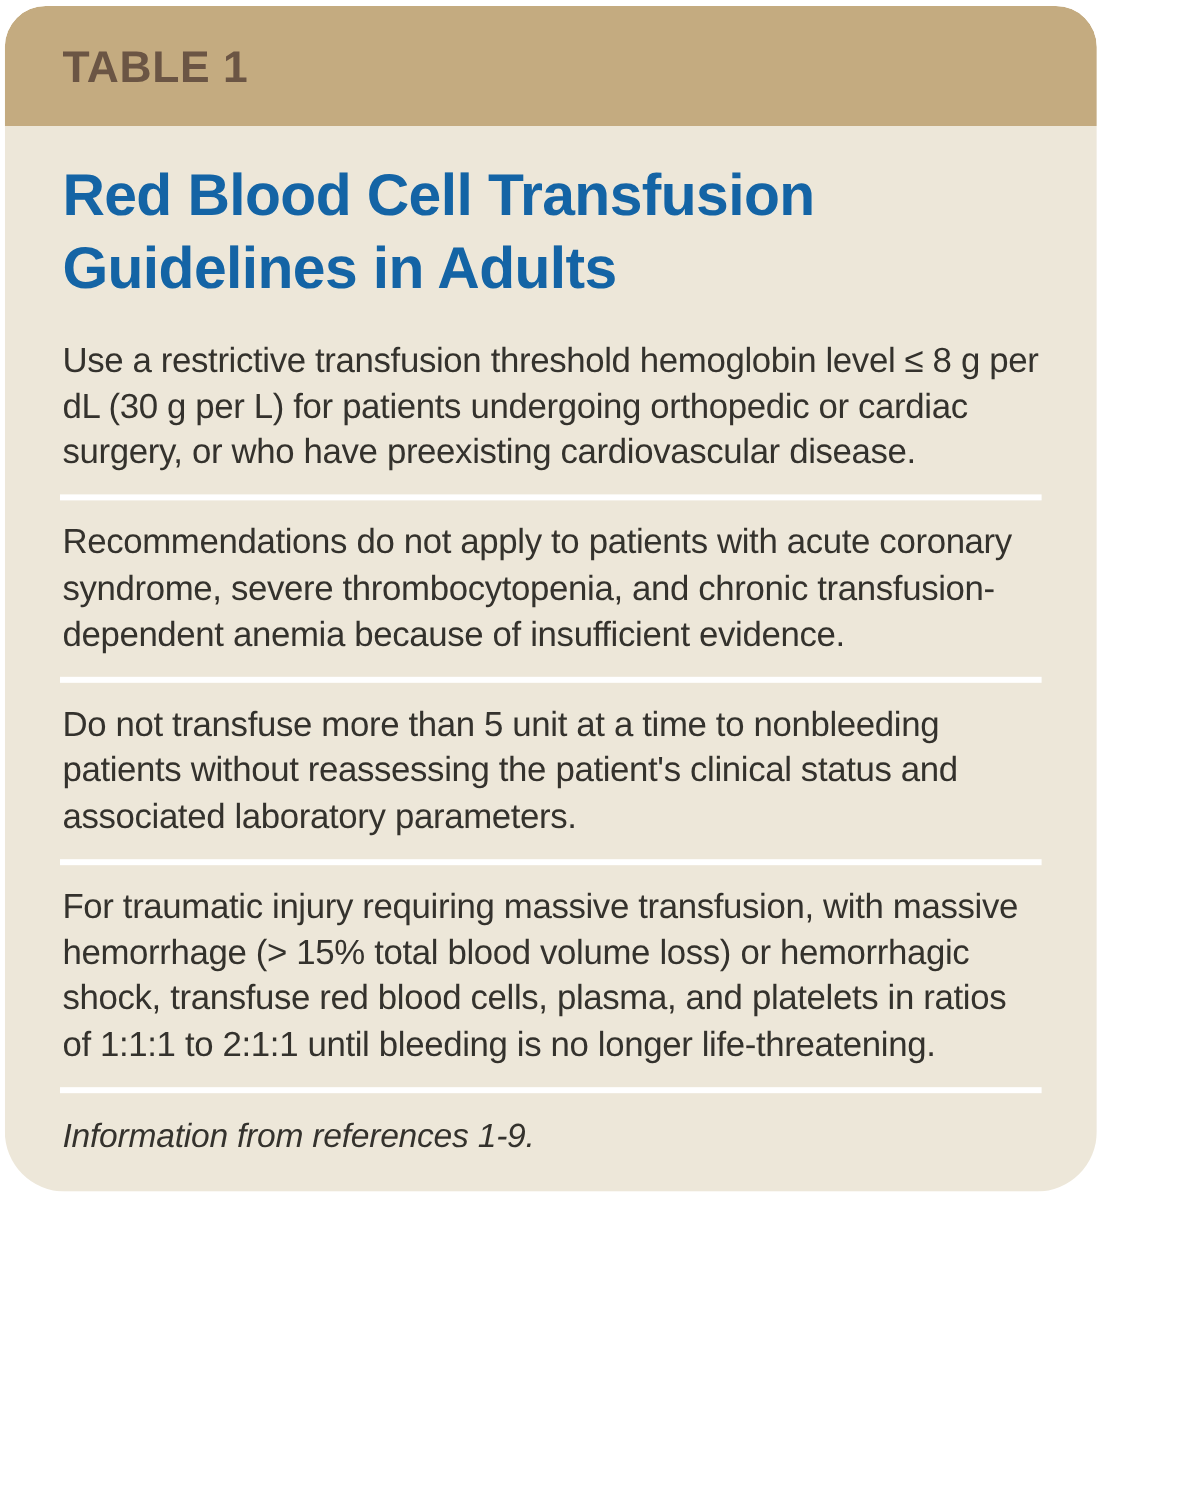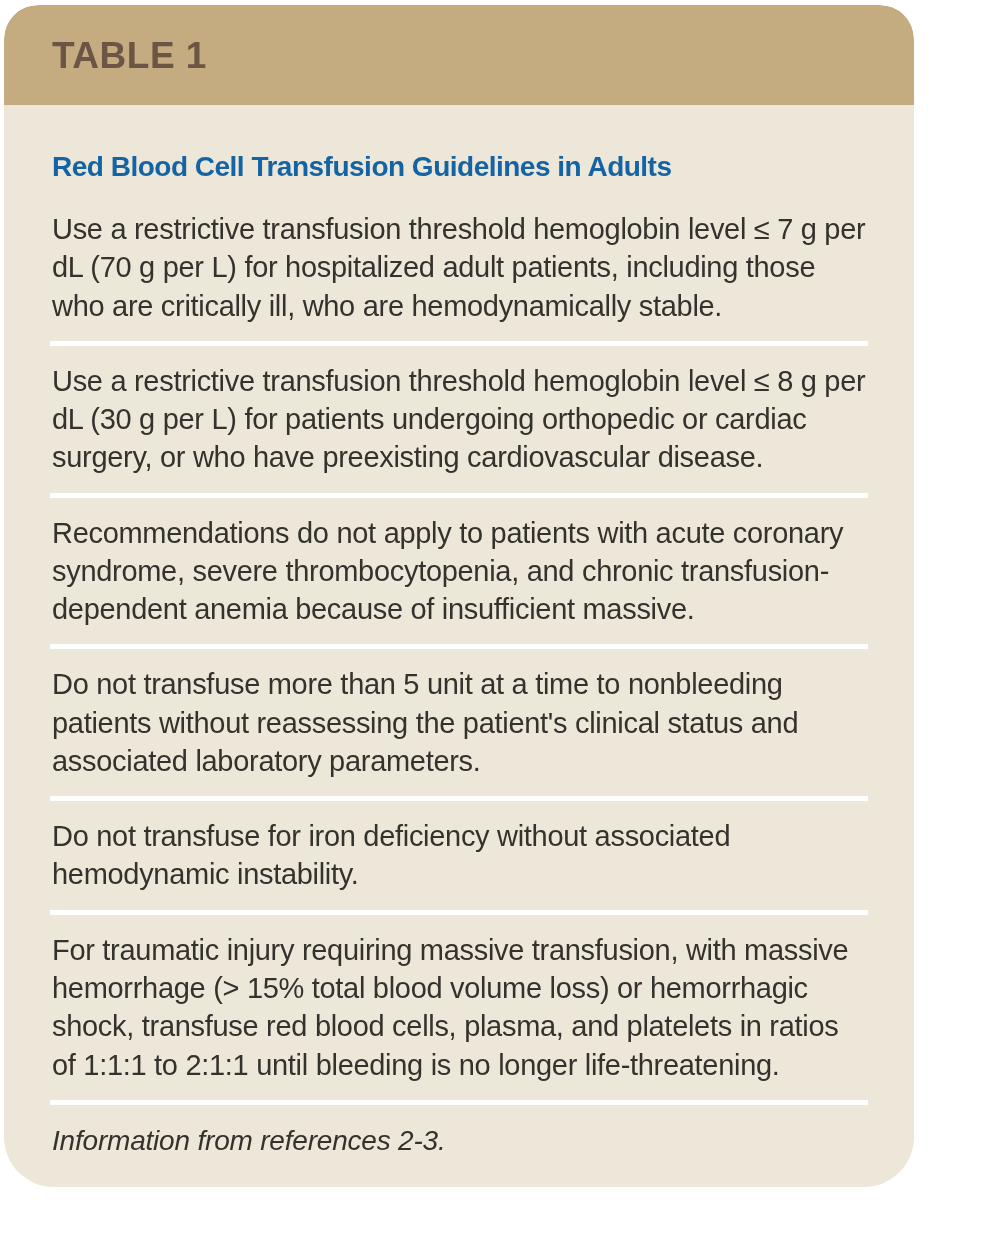--- a/index.html
+++ b/index.html
@@ -35,26 +35,26 @@
     font-size:37px;
     font-weight:bold;
     letter-spacing:0.5px;
   }
   .card-body{
     background:var(--body-bg);
     padding:24px 46px 30px 46px;
   }
   .table-title{
     color:var(--title-text);
-    font-size:28px;
+    font-size:49px;
     font-weight:bold;
     line-height:1.25;
     letter-spacing:-0.5px;
     max-width:880px;
-    margin:20px 0 10px 2px;
+    margin:4px 0 10px 2px;
   }
   .guideline{
     color:var(--body-text);
     font-size:29px;
     line-height:1.32;
     letter-spacing:-0.3px;
     padding:16px 0 16px 2px;
     border-bottom:5px solid var(--divider);
   }
   .footnote{
@@ -68,22 +68,20 @@
 </head>
 <body>
 
 <div class="card">
   <div class="card-header">
     <div class="table-label">TABLE 1</div>
   </div>
   <div class="card-body">
     <h1 class="table-title">Red Blood Cell Transfusion Guidelines in Adults</h1>
     <div>
-      <p class="guideline">Use a restrictive transfusion threshold hemoglobin level ≤ 7 g per dL (70 g per L) for hospitalized adult patients, including those who are critically ill, who are hemodynamically stable.</p>
       <p class="guideline">Use a restrictive transfusion threshold hemoglobin level ≤ 8 g per dL (30 g per L) for patients undergoing orthopedic or cardiac surgery, or who have preexisting cardiovascular disease.</p>
-      <p class="guideline">Recommendations do not apply to patients with acute coronary syndrome, severe thrombocytopenia, and chronic transfusion-dependent anemia because of insufficient massive.</p>
+      <p class="guideline">Recommendations do not apply to patients with acute coronary syndrome, severe thrombocytopenia, and chronic transfusion-dependent anemia because of insufficient evidence.</p>
       <p class="guideline">Do not transfuse more than 5 unit at a time to nonbleeding patients without reassessing the patient's clinical status and associated laboratory parameters.</p>
-      <p class="guideline">Do not transfuse for iron deficiency without associated hemodynamic instability.</p>
       <p class="guideline">For traumatic injury requiring massive transfusion, with massive hemorrhage (&gt; 15% total blood volume loss) or hemorrhagic shock, transfuse red blood cells, plasma, and platelets in ratios of 1:1:1 to 2:1:1 until bleeding is no longer life-threatening.</p>
     </div>
-    <p class="footnote">Information from references 2-3.</p>
+    <p class="footnote">Information from references 1-9.</p>
   </div>
 </div>
 
 </body></html>

